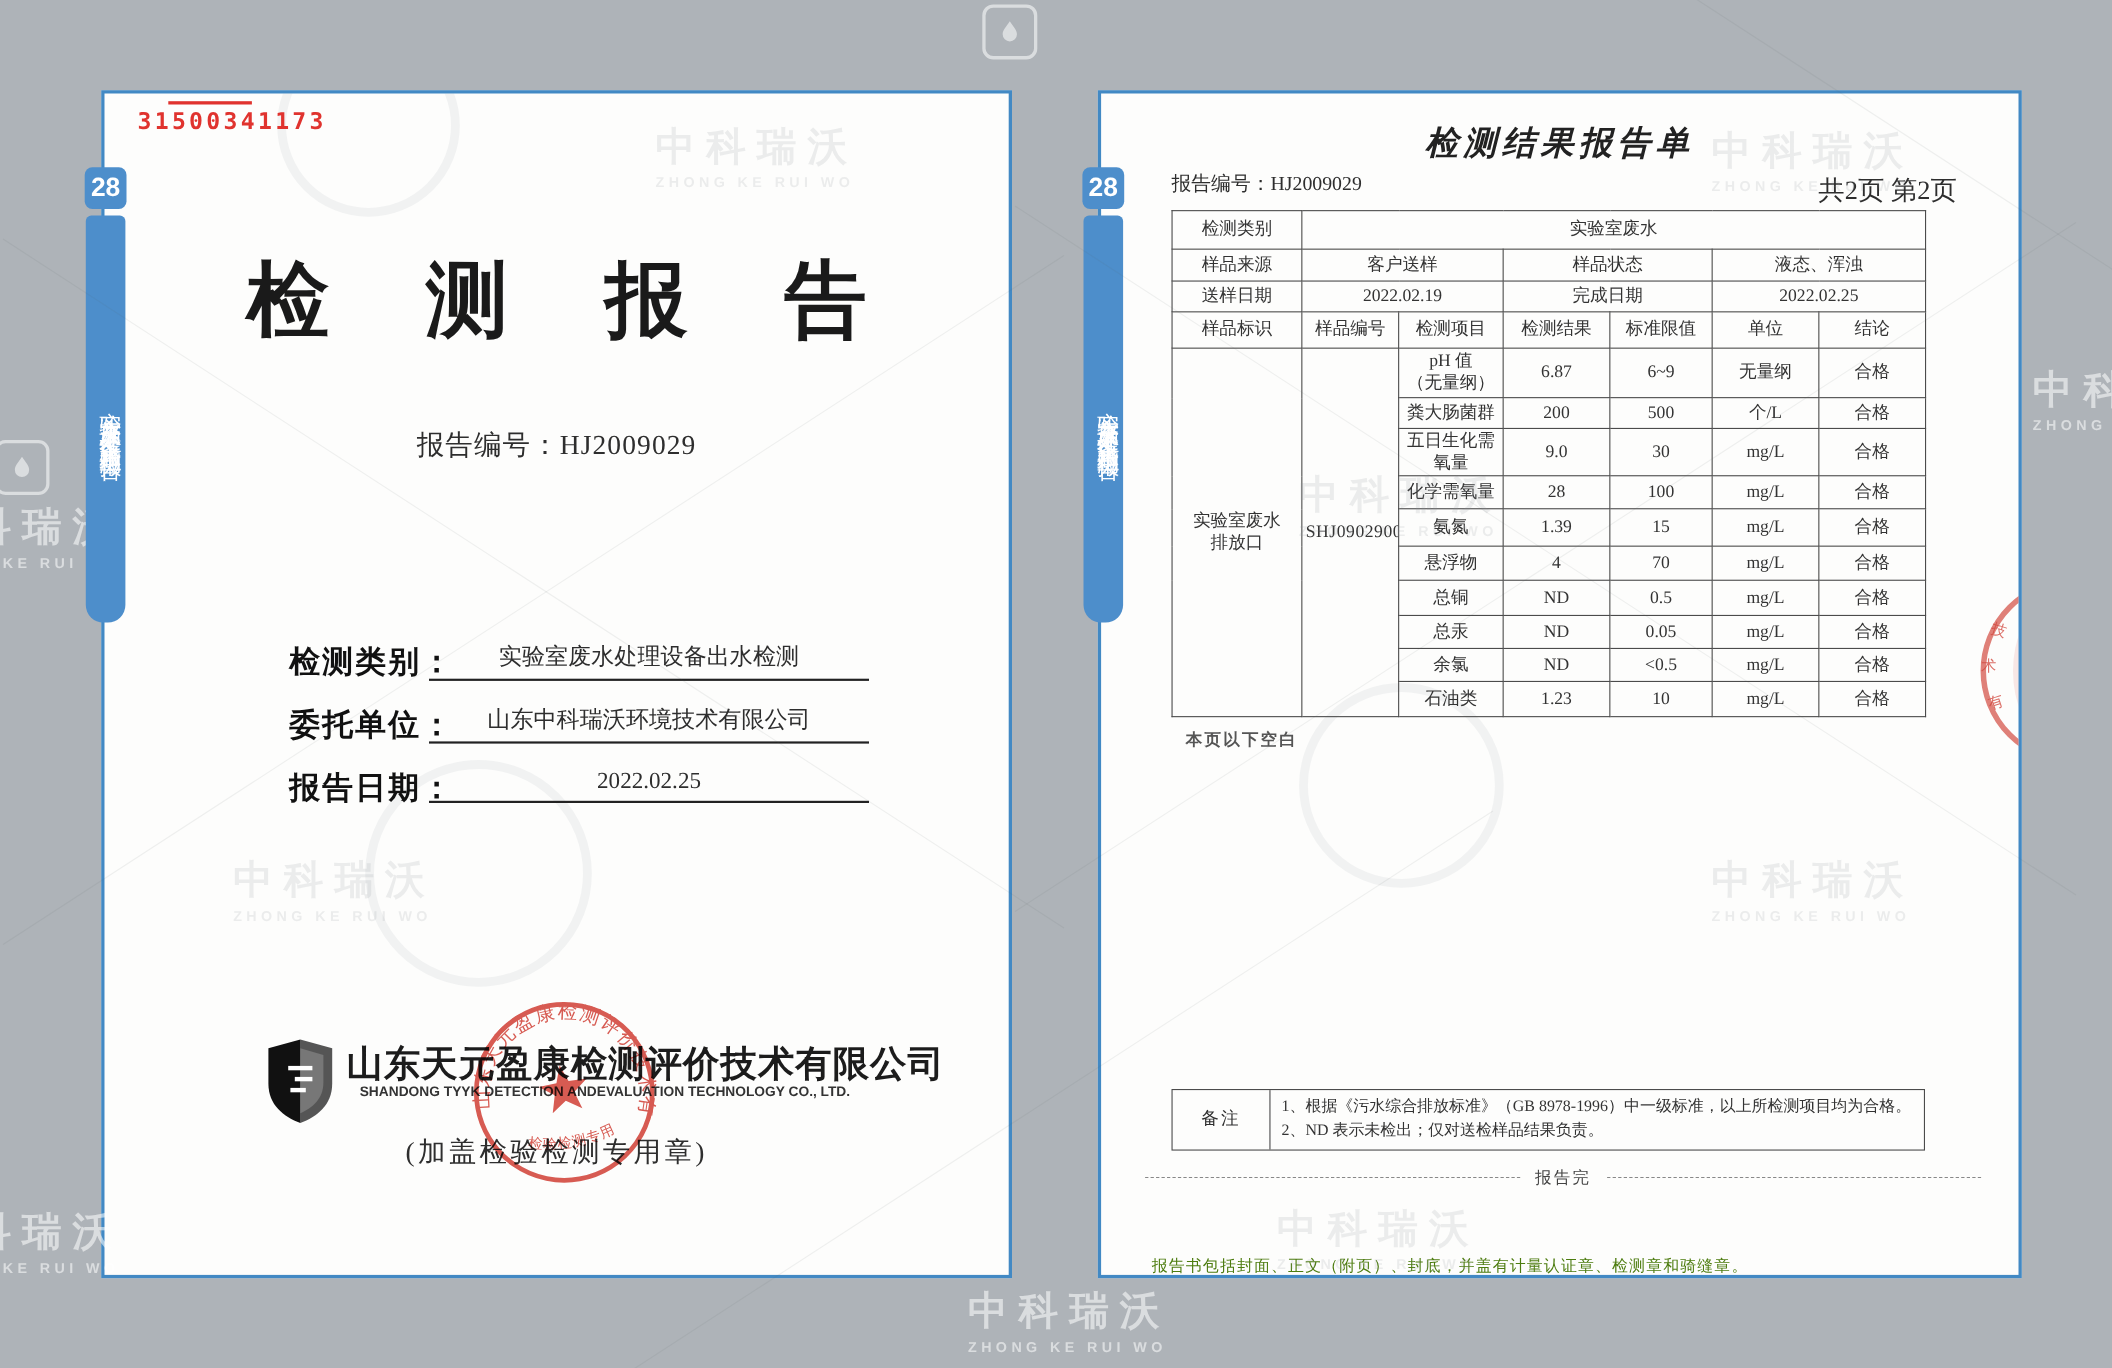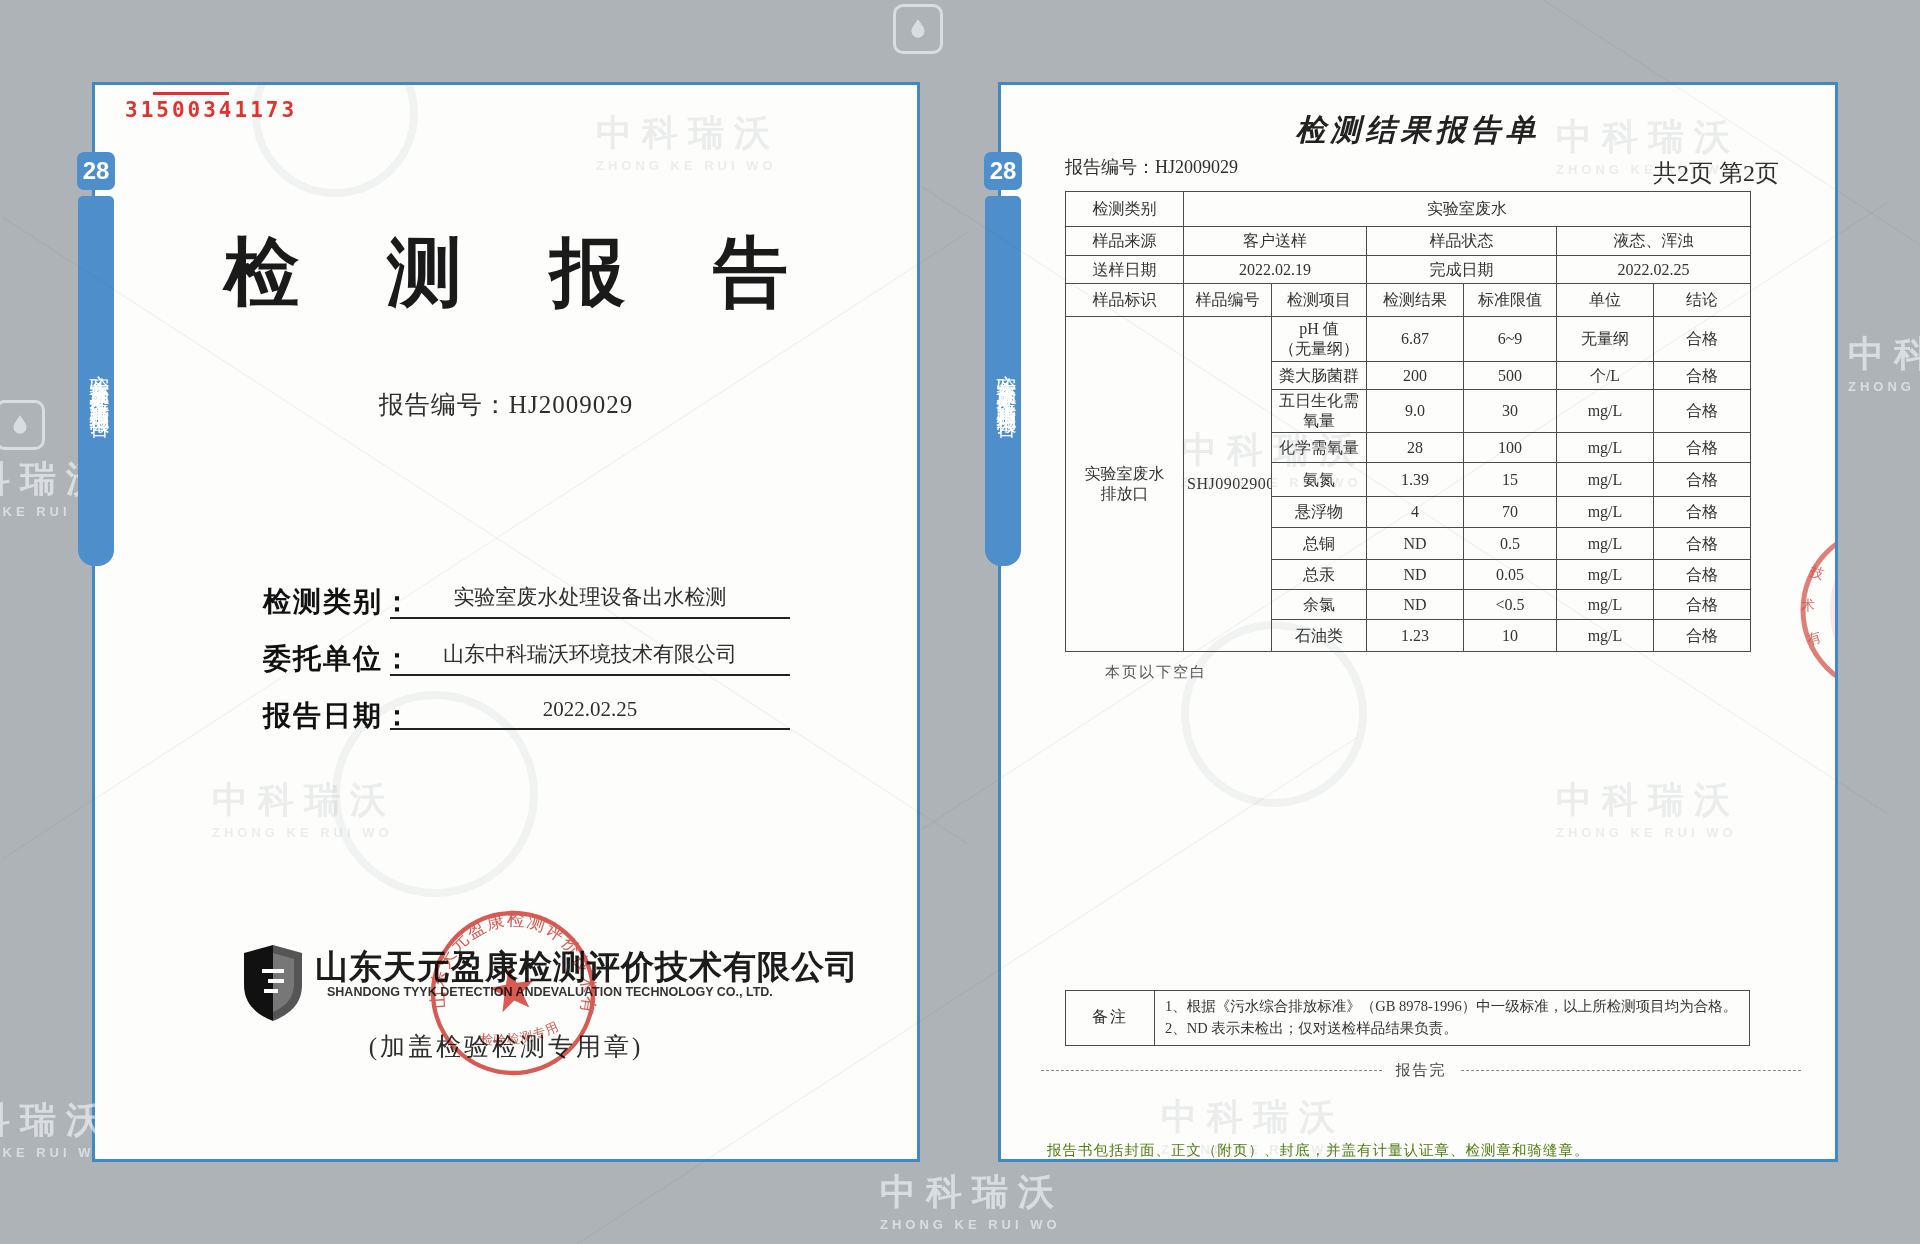--- a/index.html
+++ b/index.html
@@ -46,21 +46,21 @@
          transform:rotate(-10deg);mix-blend-mode:multiply;z-index:5;}
   
   .r-title{position:absolute;left:0;top:25px;width:100%;text-align:center;font-size:30px;font-weight:bold;letter-spacing:5px;color:#222;font-style:italic;}
   .r-meta-no{position:absolute;left:64px;top:70px;font-size:18px;}
   .r-meta-pages{position:absolute;left:652px;top:72px;font-size:24px;}
   table.results{position:absolute;left:64px;top:95px;width:685px;border-collapse:collapse;table-layout:fixed;margin-top:11px;}
   table.results td{border:1px solid #4b4b4b;text-align:center;vertical-align:middle;
                    font-size:16px;color:#333;padding:1px 3px;line-height:1.25;overflow:hidden;}
   .pre{white-space:pre-line;}
   .sampno{font-size:13px;letter-spacing:0.5px;}
-  .blank-note{position:absolute;left:104px;top:578px;font-size:15px;letter-spacing:2px;color:#555;}
+  .blank-note{position:absolute;left:77px;top:578px;font-size:15px;letter-spacing:2px;color:#555;font-weight:bold;}
   .remarks{position:absolute;left:64px;top:905px;width:685px;min-height:46px;border:1px solid #4b4b4b;
            display:flex;box-sizing:border-box;}
   .remarks .rlabel{width:88px;border-right:1px solid #4b4b4b;display:flex;align-items:center;justify-content:center;
                    font-size:16px;letter-spacing:2px;flex:none;}
   .remarks .rbody{padding:5px 10px;font-size:14.5px;line-height:1.5;color:#333;}
   .endline{position:absolute;left:40px;top:976px;width:760px;display:flex;align-items:center;color:#444;font-size:15px;}
   .endline .dash{flex:1;border-top:1.5px dashed #888;}
   .endline .etext{padding:0 14px;letter-spacing:2px;}
   .r-footer{position:absolute;left:46px;top:1010px;font-size:14.5px;letter-spacing:1px;color:#4d7c0f;margin-top:46px;}
   .edge-seal{position:absolute;right:-58px;top:420px;width:120px;height:210px;filter:blur(0.4px);z-index:5;}

